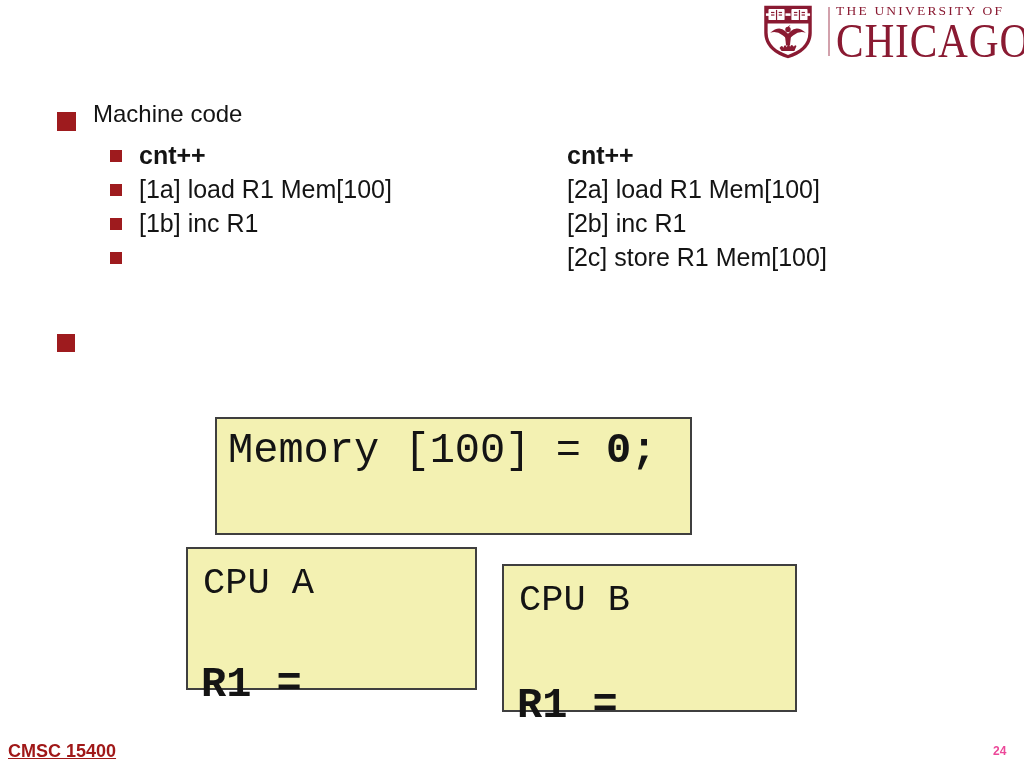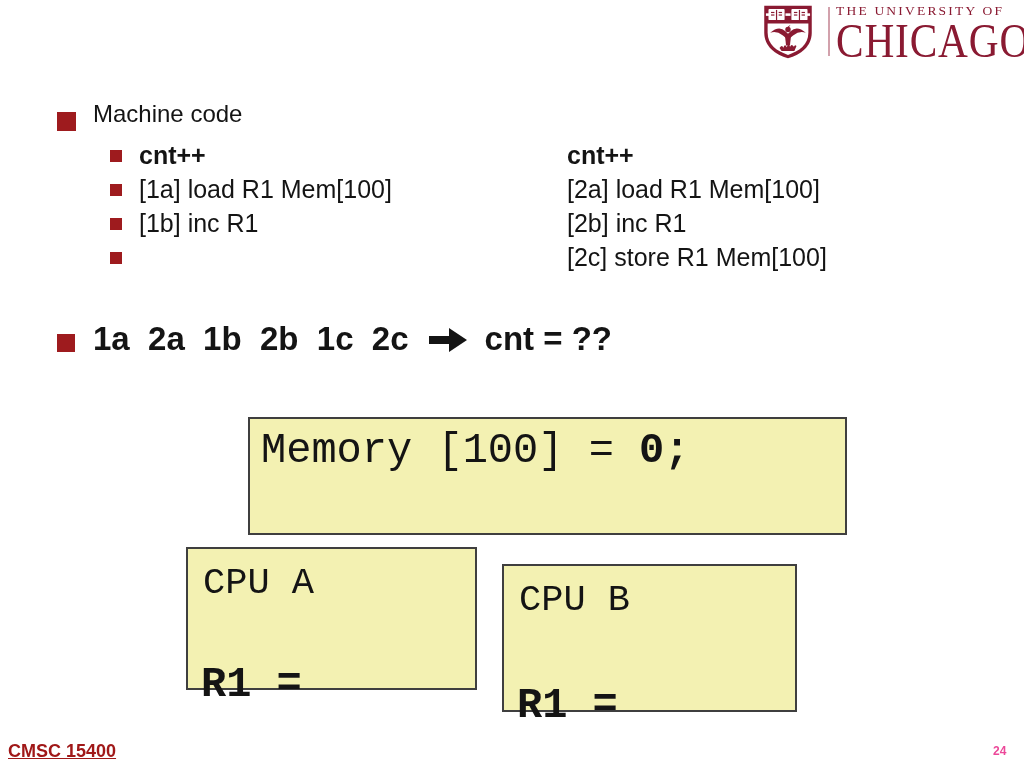--- a/index.html
+++ b/index.html
@@ -31,21 +31,21 @@
   .right-row.bold { font-weight:bold; }
 
   .sequence { position:absolute; left:93px; top:320px; display:flex; align-items:center; font-size:33px; font-weight:bold; }
   .seq-pre  { white-space:pre; }
   .seq-arrow { margin:2px 16px 0 18px; }
   .seq-post { white-space:pre; }
 
   
   .ybox { position:absolute; background:#f3f1b2; border:2px solid #3f3f3f; box-sizing:border-box;
           font-family:"Liberation Mono", "DejaVu Sans Mono", monospace; }
-  .mem-box  { left:248px; top:417px; width:599px; height:118px; }
+  .mem-box  { left:215px; top:417px; width:477px; height:118px; }
   .mem-text { position:absolute; left:11px; top:8px; font-size:42px; white-space:pre; }
   .mem-text b { font-weight:bold; }
 
   .cpua-box { left:186px; top:547px; width:291px; height:143px; }
   .cpub-box { left:502px; top:564px; width:295px; height:148px;padding-left:28px; }
   .cpu-title { position:absolute; left:15px; top:13px; font-size:37px; white-space:pre; }
   .cpu-reg   { position:absolute; left:13px; font-size:42px; font-weight:bold; white-space:pre; }
   .cpua-box .cpu-reg { top:112px; }
   .cpub-box .cpu-reg { top:116px; }
 
@@ -116,27 +116,20 @@
   </div>
 
   <div class="right-list">
     <div class="right-row bold">cnt++</div>
     <div class="right-row">[2a] load R1 Mem[100]</div>
     <div class="right-row">[2b] inc R1</div>
     <div class="right-row">[2c] store R1 Mem[100]</div>
   </div>
 
   <div class="bullet-sq seq-bullet"></div>
-  <div class="sequence">
-    <span class="seq-pre">1a  2a  1b  2b  1c  2c</span>
-    <svg class="seq-arrow" width="42" height="30" viewBox="0 0 42 30">
-      <path d="M2 11 h20 v-8 l18 12 -18 12 v-8 H2 z" fill="#141414"></path>
-    </svg>
-    <span class="seq-post">cnt = ??</span>
-  </div>
 
   <div class="ybox mem-box">
     <div class="mem-text"><span>Memory [100] = </span><b>0;</b></div>
   </div>
 
   <div class="ybox cpua-box">
     <div class="cpu-title">CPU A</div>
     <div class="cpu-reg">R1 =</div>
   </div>
 

